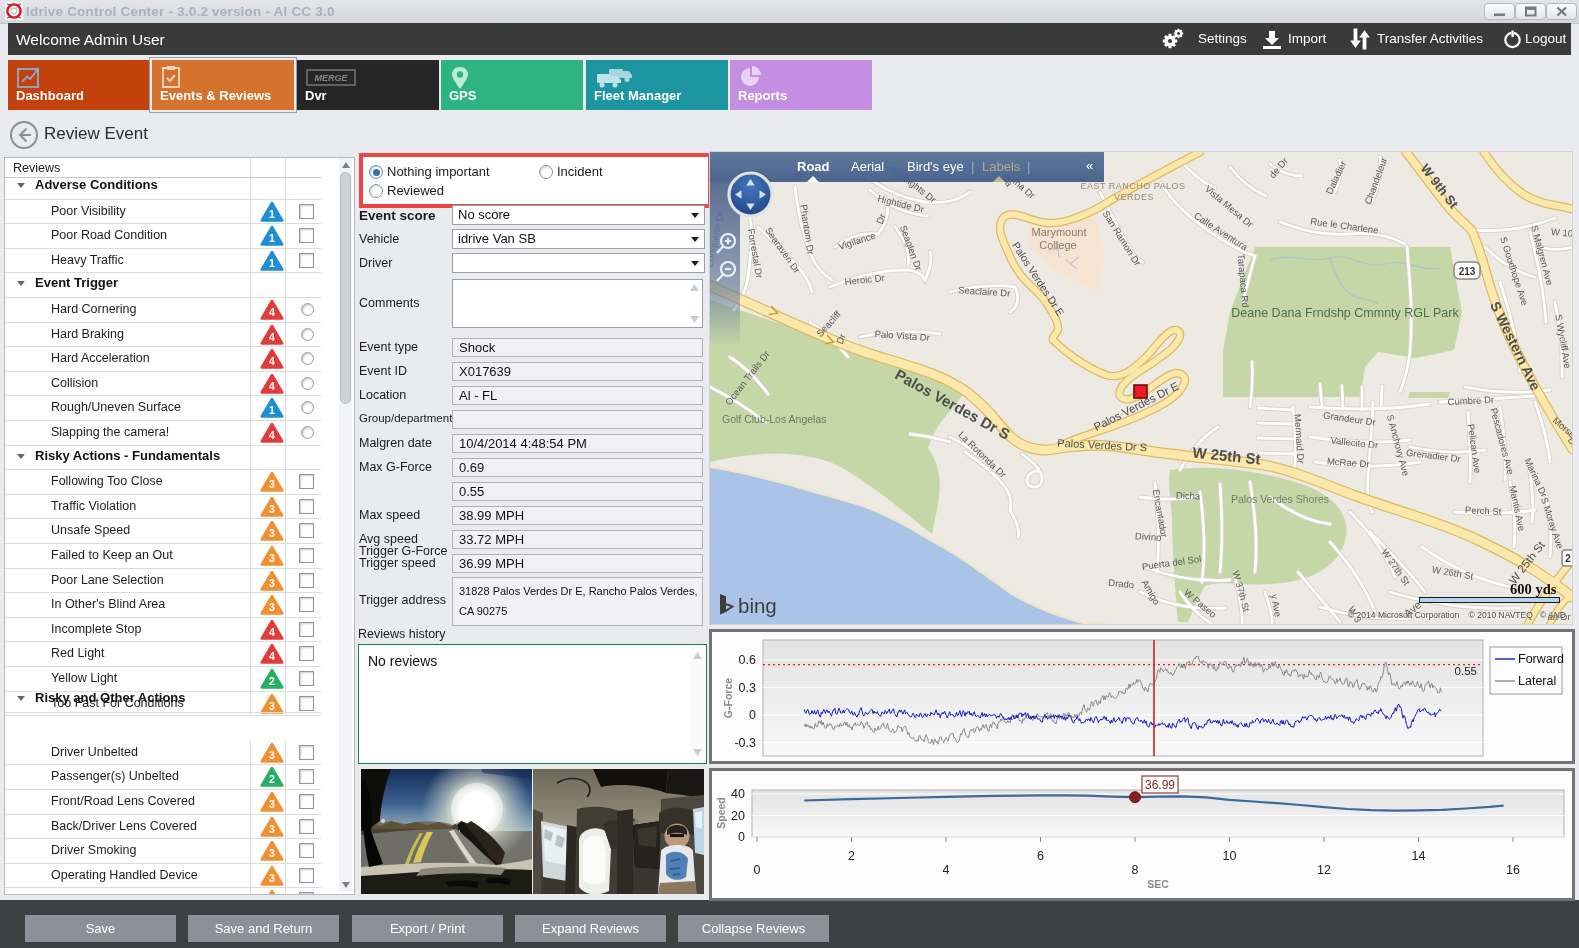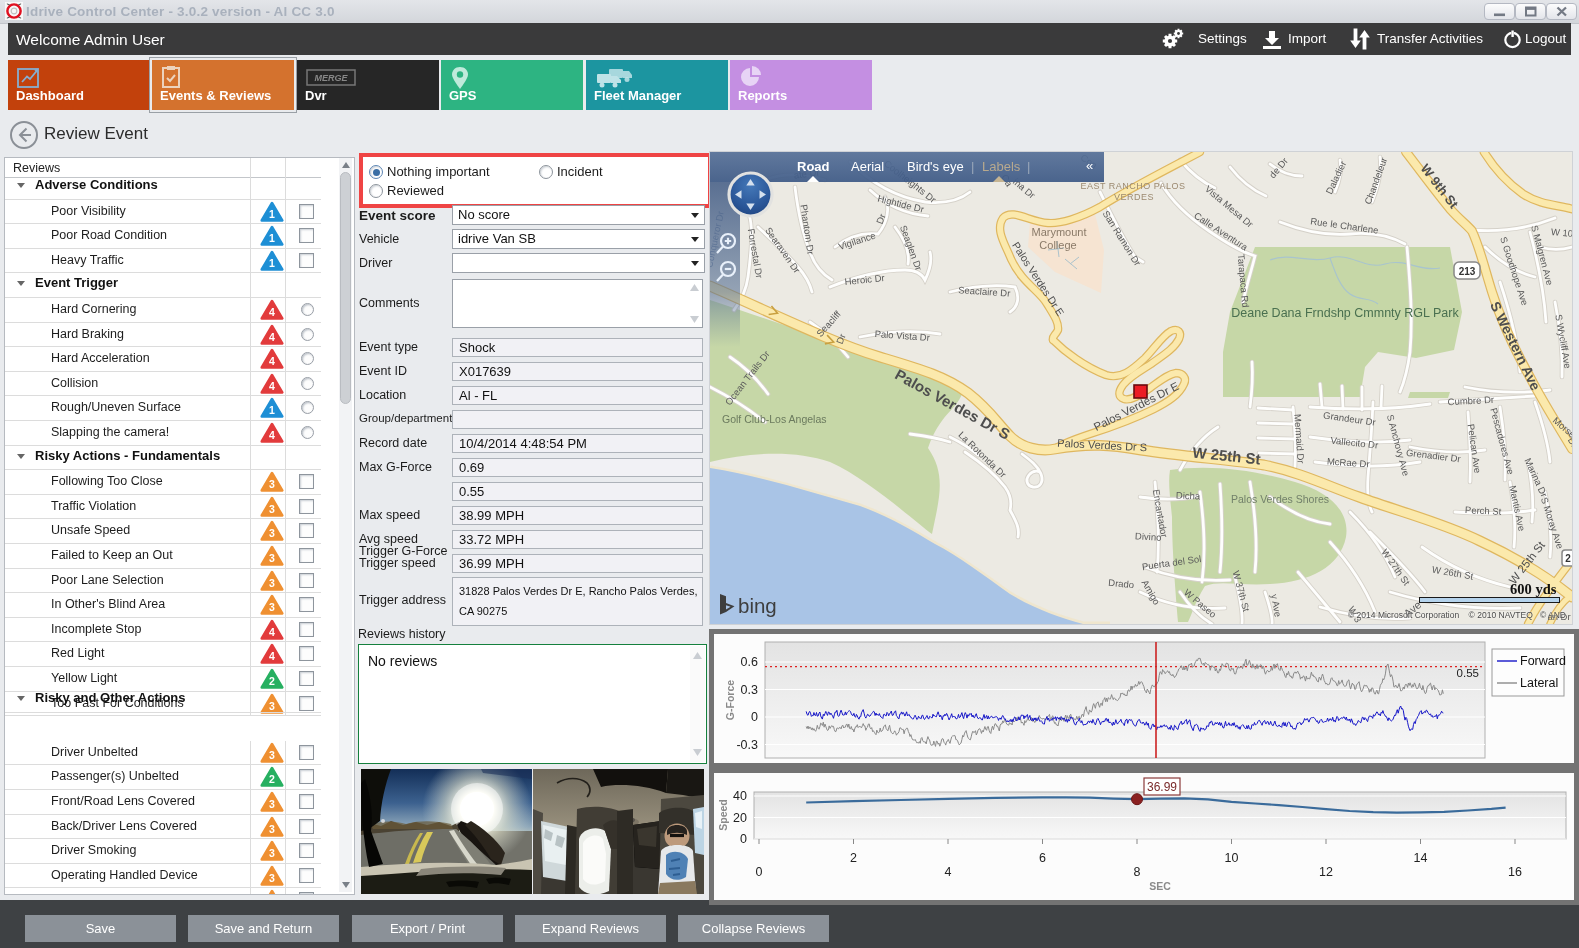--- a/index.html
+++ b/index.html
@@ -44,21 +44,21 @@
 .ddown{position:absolute;left:452px;width:246px;height:18px;background:#fff;border:1px solid #9aa0a8;font-size:13px;color:#111;padding-left:5px;line-height:18px;}
 .darr{position:absolute;right:5px;top:7px;width:0;height:0;border-left:4.5px solid transparent;border-right:4.5px solid transparent;border-top:5px solid #222;}
 .rofield{position:absolute;left:452px;width:243px;height:17px;background:#f1f1f5;border:1px solid #adb2b9;font-size:13px;color:#111;padding-left:6px;line-height:17px;}
 #comments{left:452px;top:279px;width:249px;height:47px;background:#fff;border:1px solid #9aa0a8;}
 #revhist{left:358px;top:644px;width:347px;height:118px;background:#fff;border:1px solid #15803d;}
 
 #botbar{left:0px;top:900px;width:1579px;height:48px;background:#3e4144;}
 .bbtn{position:absolute;top:15px;width:151px;height:27px;background:#8b9198;color:#fff;
  font-size:13px;text-align:center;line-height:27px;}
 
-.cpanel{background:#fcfcfc;border:5px solid #737373;}
+.cpanel{background:#fcfcfc;border:3px solid #737373;}
 </style></head><body>
 
 <div class="abs" id="titlebar"></div>
 <svg class="abs" style="left:5px;top:2px" width="18" height="18" viewBox="0 0 19 19">
 <rect x="0" y="0" width="19" height="19" fill="#f8f8f8"></rect>
 <circle cx="9.5" cy="9.5" r="7" fill="none" stroke="#e01020" stroke-width="2.6"></circle>
 <circle cx="9.5" cy="9.5" r="3" fill="none" stroke="#c0c0c0" stroke-width="1.2"></circle>
 <path d="M2 2 L5 3 M17 2 L14 3 M2 17 L5 16 M17 17 L14 16" stroke="#444" stroke-width="1"></path>
 </svg>
 <div class="abs" id="titletxt">Idrive Control Center - 3.0.2 version - Al CC 3.0</div>
@@ -503,21 +503,21 @@
     </svg>
 </div>
 <div class="flabel" style="top:340px;">Event type</div>
 <div class="rofield" style="top:337.5px;">Shock</div>
 <div class="flabel" style="top:364px;">Event ID</div>
 <div class="rofield" style="top:361.5px;">X017639</div>
 <div class="flabel" style="top:388px;">Location</div>
 <div class="rofield" style="top:385.5px;">Al - FL</div>
 <div class="flabel" style="top:412px;font-size:11.5px;">Group/department</div>
 <div class="rofield" style="top:409.5px;"></div>
-<div class="flabel" style="top:436px;">Record date</div>
+<div class="flabel" style="top:436px;">Malgren date</div>
 <div class="rofield" style="top:433.5px;">10/4/2014 4:48:54 PM</div>
 <div class="flabel" style="top:460px;">Max G-Force</div>
 <div class="rofield" style="top:457.5px;">0.69</div>
 <div class="flabel" style="top:500px;margin-top:44px;">Trigger G-Force</div>
 <div class="rofield" style="top:481.5px;">0.55</div>
 <div class="flabel" style="top:508px;">Max speed</div>
 <div class="rofield" style="top:505.5px;">38.99 MPH</div>
 <div class="flabel" style="top:532px;">Avg speed</div>
 <div class="rofield" style="top:529.5px;">33.72 MPH</div>
 <div class="flabel" style="top:556px;">Trigger speed</div>

